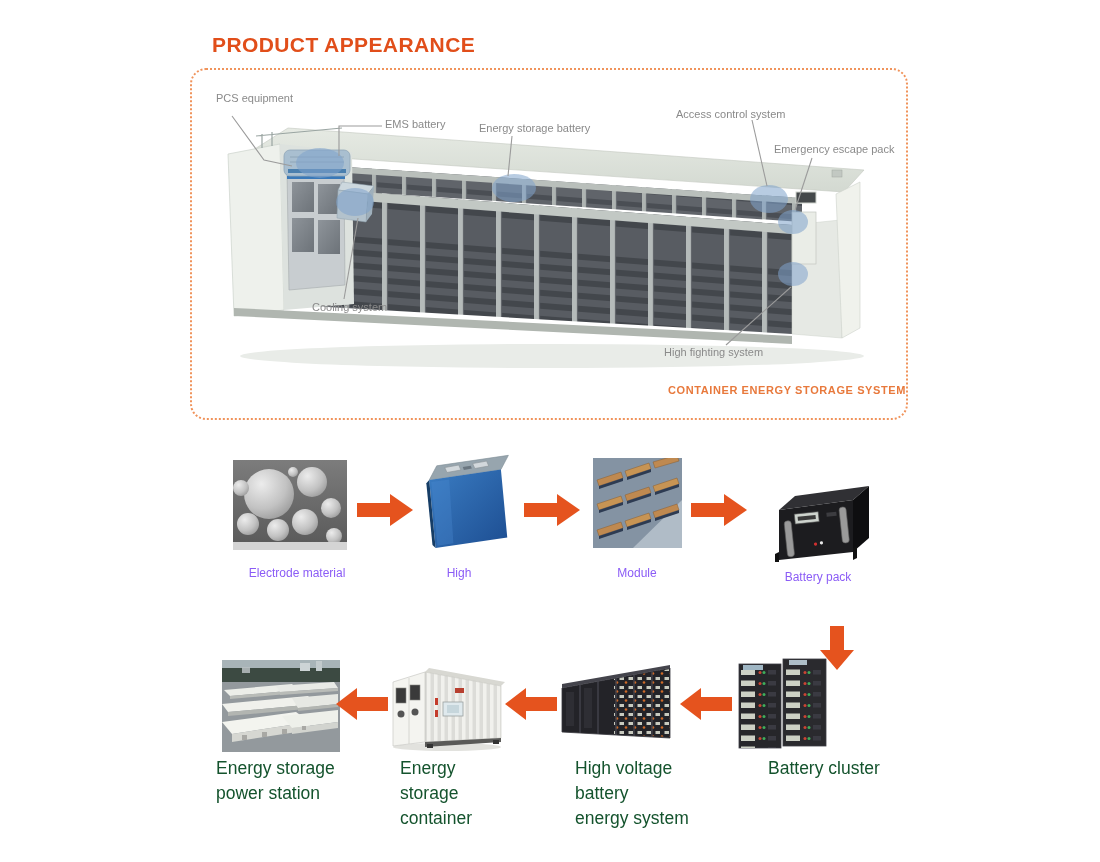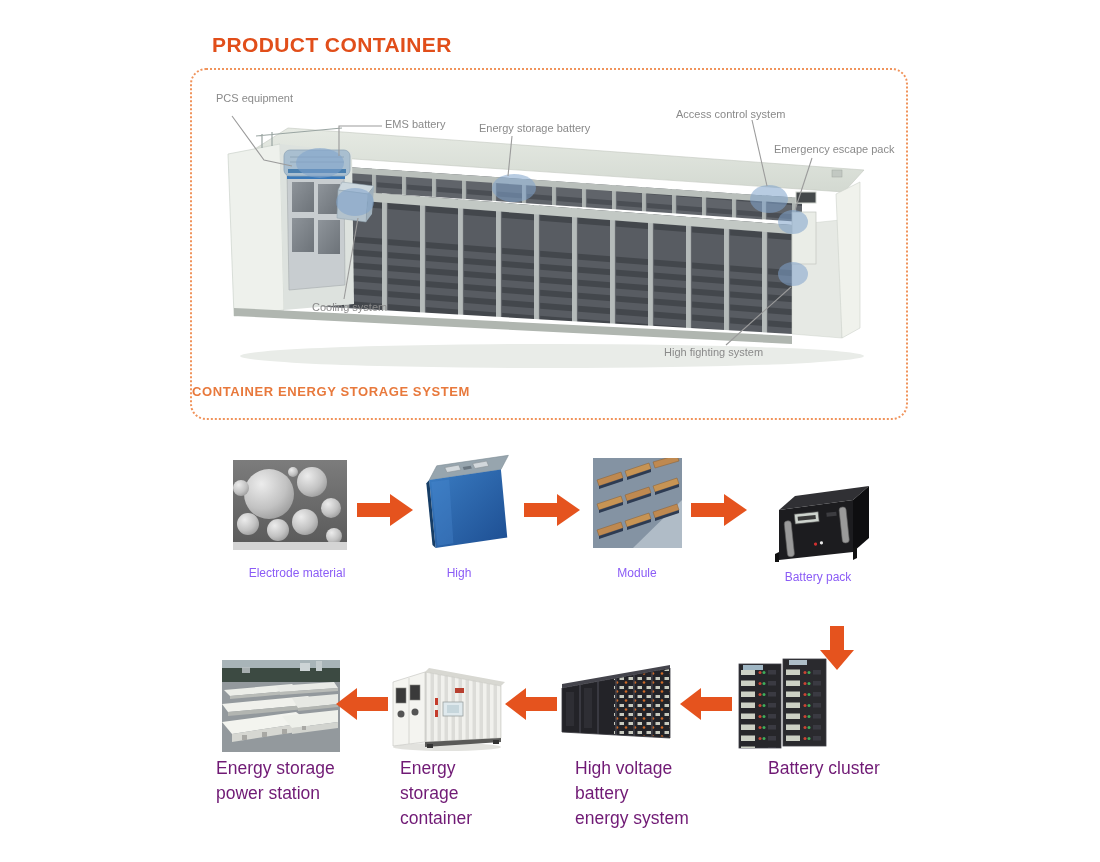--- a/index.html
+++ b/index.html
@@ -4,35 +4,35 @@
 <style>
   html,body{margin:0;padding:0;background:#fff}
   .canvas{position:relative;width:1100px;height:862px;background:#fff;overflow:hidden;
           font-family:"Liberation Sans",sans-serif;}
   .title{position:absolute;left:212px;top:33px;margin:0;font-size:21px;font-weight:700;
          letter-spacing:.4px;color:#E14E1A;white-space:nowrap}
   .dbox{position:absolute;left:190px;top:68px;width:714px;height:348px;
         border:2px dotted #F0935B;border-radius:16px}
   .scene{position:absolute;left:0;top:0;width:714px;height:348px}
   .callout{position:absolute;font-size:11px;color:#8a8a8a;white-space:nowrap}
-  .dcaption{position:absolute;left:0;right:0;top:314px;text-align:left;font-size:13px;
+  .dcaption{position:absolute;left:0;right:0;top:314px;text-align:right;font-size:11px;
             font-weight:700;letter-spacing:.6px;color:#E8793C}
   .art{position:absolute}
   .art svg{display:block}
   .arrow{position:absolute}
   .flabel{position:absolute;font-size:12px;color:#8b5cf6;white-space:nowrap;
           transform:translateX(-50%)}
-  .flabel2{position:absolute;font-size:17.5px;color:#701a75;line-height:1.44;white-space:pre-line}
+  .flabel2{position:absolute;font-size:17.5px;color:#14532d;line-height:1.44;white-space:pre-line}
 </style>
 </head>
 <body>
 
 <div class="canvas">
 
-  <h1 class="title">PRODUCT CONTAINER</h1>
+  <h1 class="title">PRODUCT APPEARANCE</h1>
 
   <section class="dbox">
     <svg class="scene" viewBox="0 0 714 348">
       <defs>
         <linearGradient id="roofG" x1="0" y1="0" x2="0" y2="1">
           <stop offset="0" stop-color="#e6eae3"></stop>
             <stop offset="1" stop-color="#d3d9d1"></stop>
         </linearGradient>
         <linearGradient id="cellFace" x1="0" y1="0" x2="1" y2="1">
           <stop offset="0" stop-color="#8e949a"></stop>

